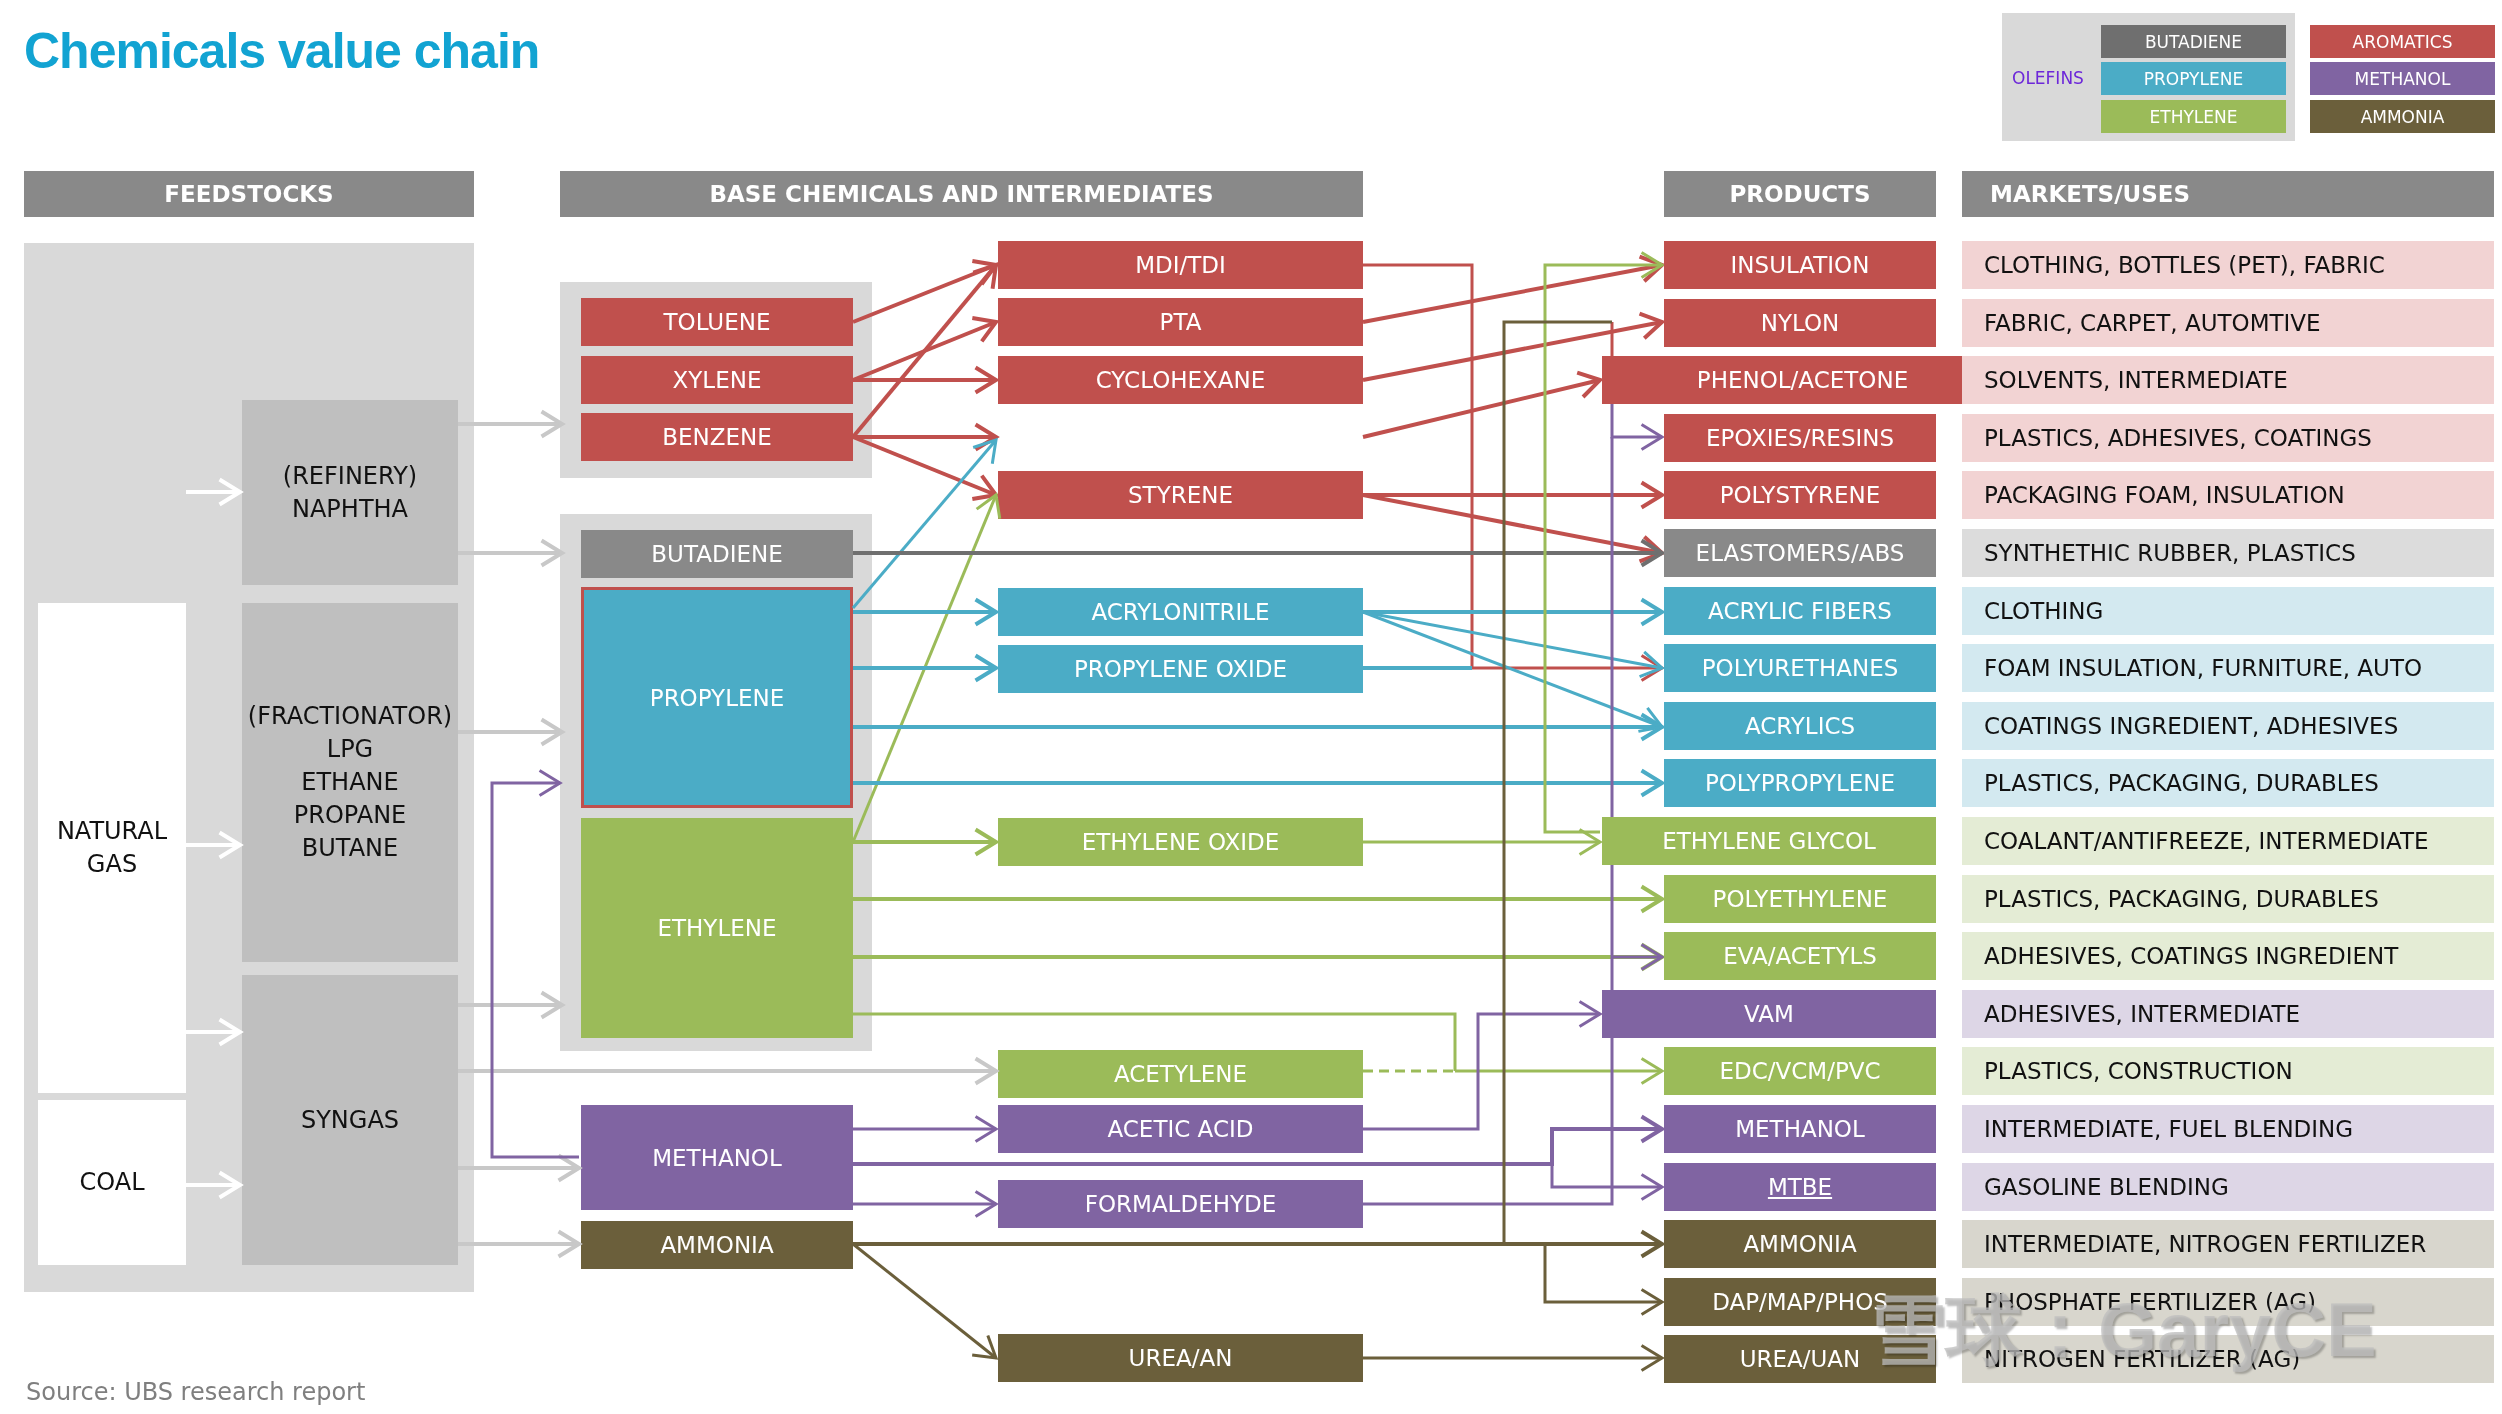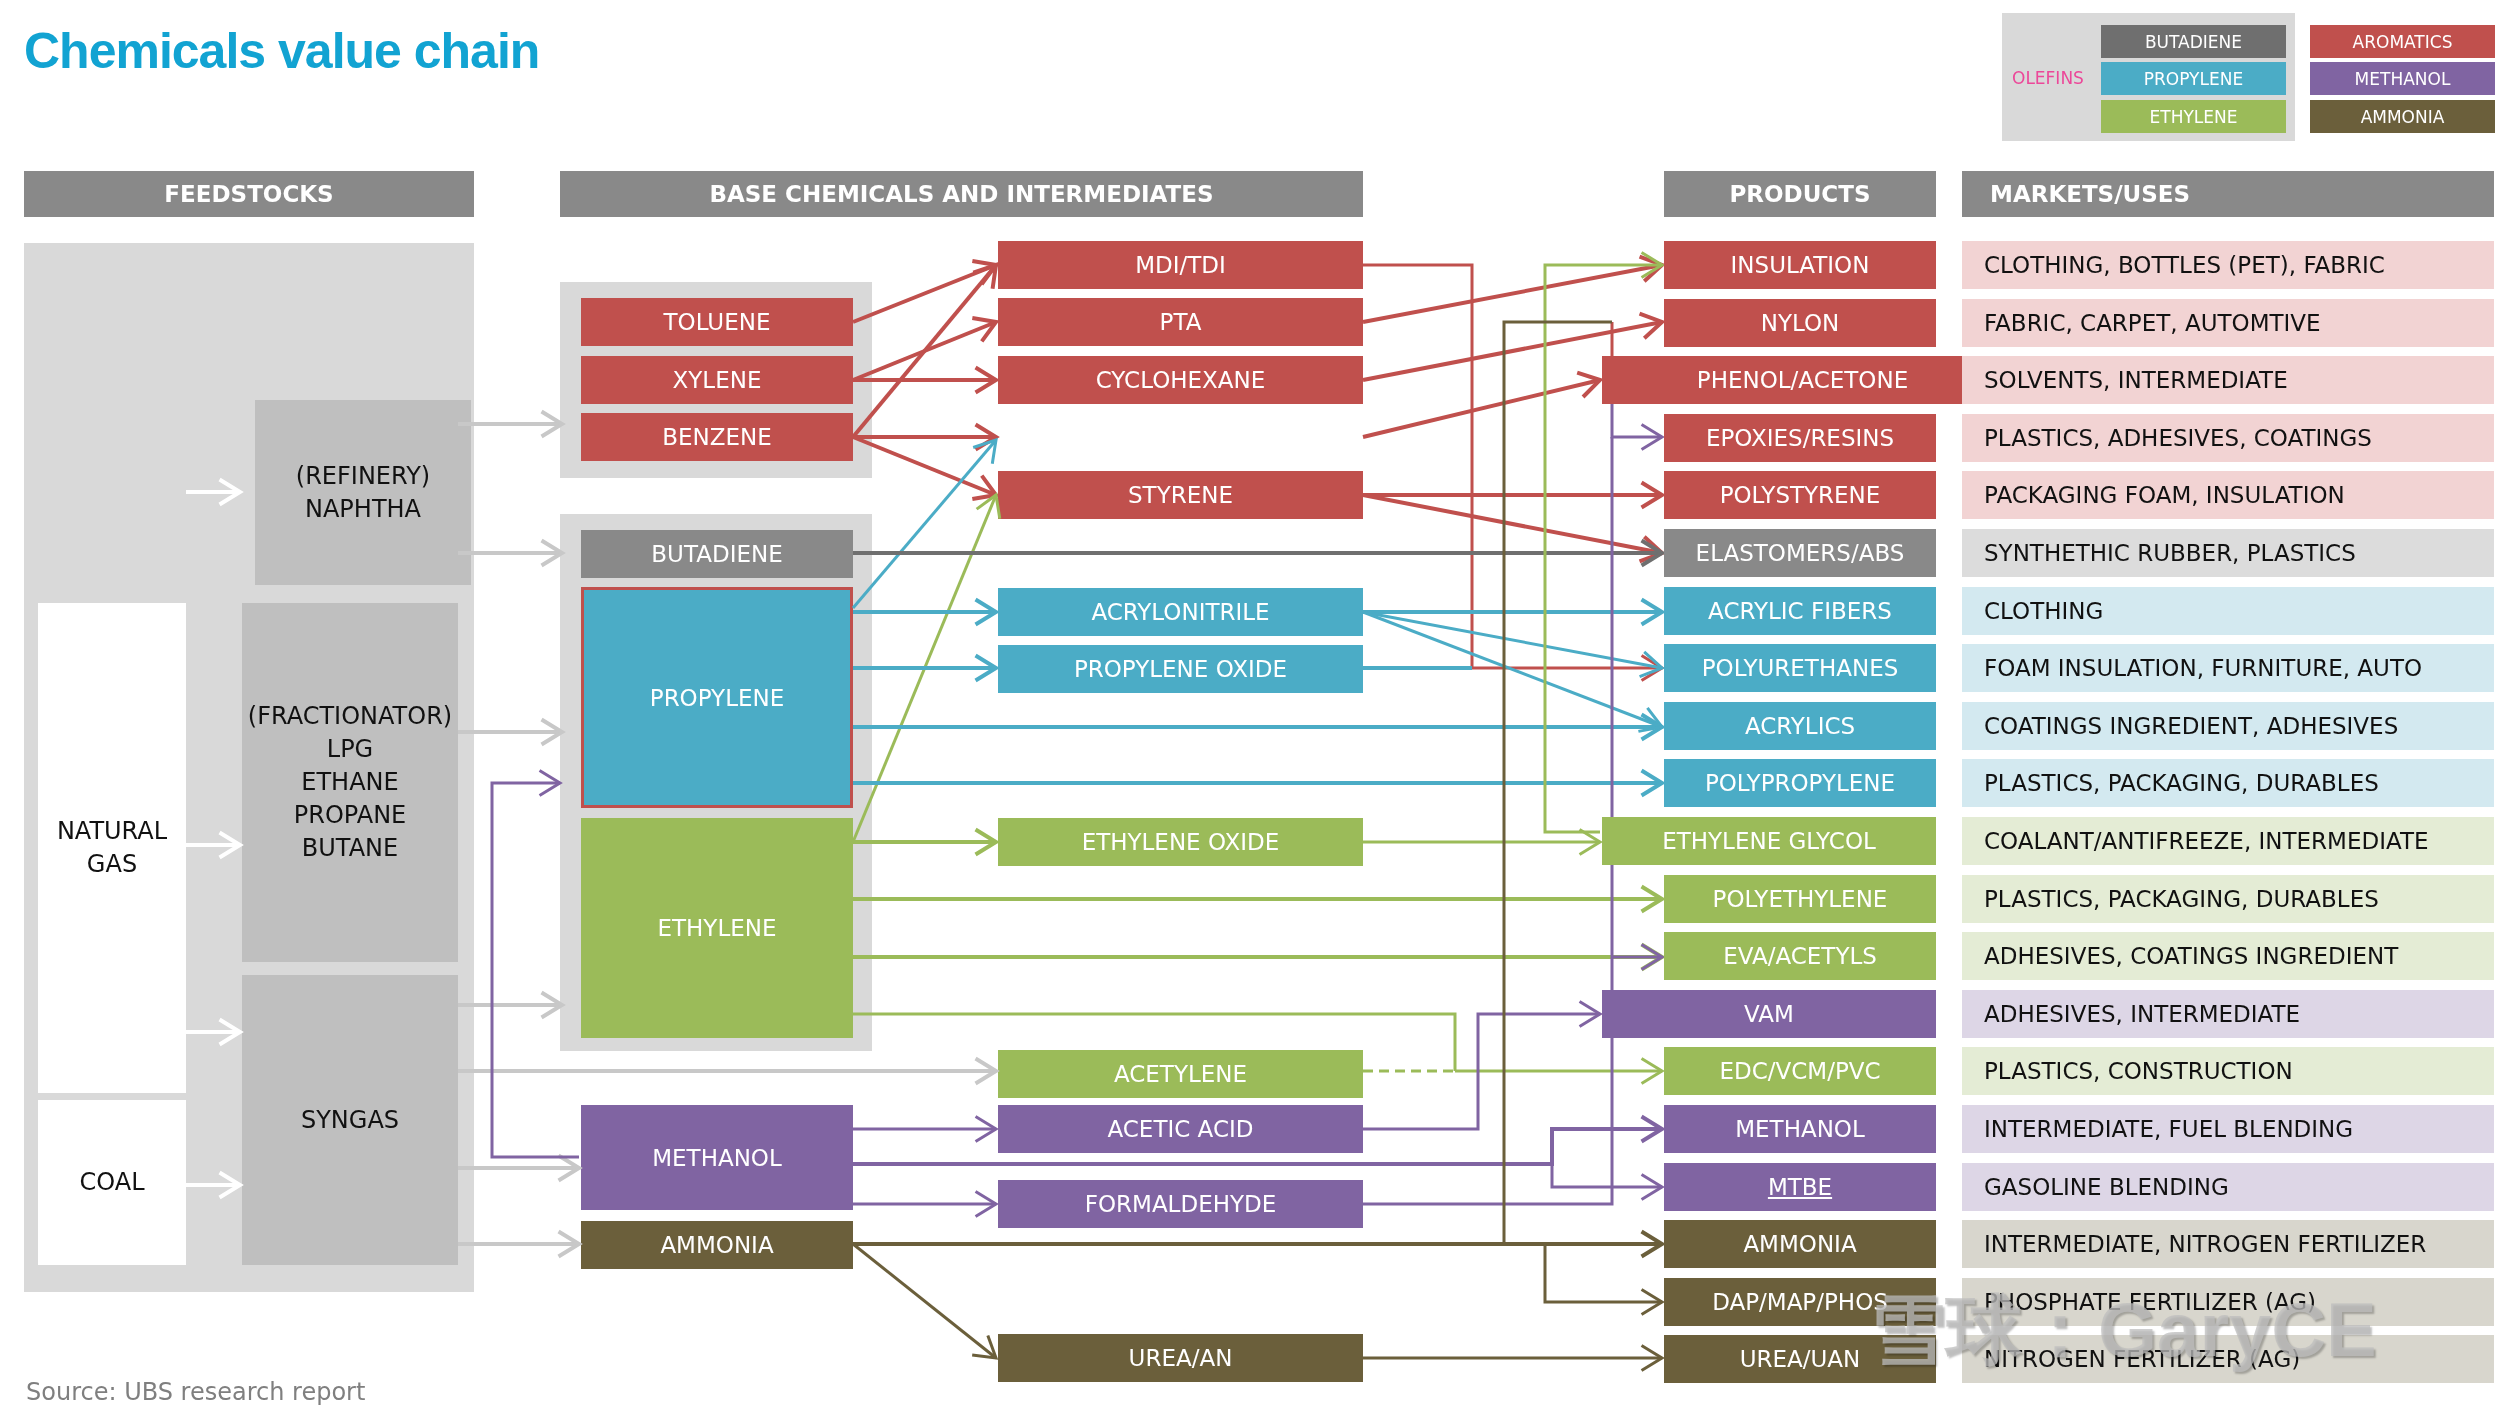--- a/index.html
+++ b/index.html
@@ -20,21 +20,21 @@
   .c-amm{background:#6b5f3b;}
   .mkt{color:#111;font-size:23px;display:flex;align-items:center;padding-left:22px;white-space:nowrap;}
   .m-arom{background:#f2d3d3;}
   .m-buta{background:#dcdcdc;}
   .m-prop{background:#d3e9f0;}
   .m-eth{background:#e4ecd5;}
   .m-meth{background:#ddd6e6;}
   .m-amm{background:#d8d6cd;}
   .legend-panel{background:#d9d9d9;}
   .leg{color:#fff;font-size:17px;display:flex;align-items:center;justify-content:center;}
-  .leg-label{color:#ec4899;font-size:17px;display:flex;align-items:center;}
+  .leg-label{color:#6d28d9;font-size:17px;display:flex;align-items:center;}
   .source{left:26px;top:1378px;font-size:24px;color:#7f7f7f;}
   svg#links{position:absolute;left:0;top:0;}
   .watermark{left:1870px;top:1280px;font-size:76px;color:rgba(190,190,190,0.75);font-family:"Liberation Sans",sans-serif;font-weight:bold;text-shadow:2px 2px 2px rgba(0,0,0,0.25);white-space:nowrap;}
 </style>
 </head>
 <body>
 
 <div id="page">
 
   <div class="abs title">Chemicals value chain</div>
@@ -50,21 +50,21 @@
 
   <div class="abs hdr" style="left:24px;width:450px;">FEEDSTOCKS</div>
   <div class="abs hdr" style="left:560px;width:803px;">BASE CHEMICALS AND INTERMEDIATES</div>
   <div class="abs hdr" style="left:1664px;width:272px;">PRODUCTS</div>
   <div class="abs hdr left" style="left:1962px;width:532px;">MARKETS/USES</div>
 
   <div class="abs bgpanel" style="left:24px;top:243px;width:450px;height:1049px;"></div>
   <div class="abs white" style="left:38px;top:603px;width:148px;height:490px;white-space:pre;">NATURAL
 GAS</div>
   <div class="abs white" style="left:38px;top:1100px;width:148px;height:165px;white-space:pre;">COAL</div>
-  <div class="abs grey" style="left:242px;top:400px;width:216px;height:185px;white-space:pre;margin-left:13px;">(REFINERY)
+  <div class="abs grey" style="left:242px;top:400px;width:216px;height:185px;white-space:pre;">(REFINERY)
 NAPHTHA</div>
   <div class="abs grey" style="left:242px;top:603px;width:216px;height:359px;white-space:pre;">(FRACTIONATOR)
 LPG
 ETHANE
 PROPANE
 BUTANE</div>
   <div class="abs grey" style="left:242px;top:975px;width:216px;height:290px;white-space:pre;">SYNGAS</div>
 
   <div class="abs bgpanel" style="left:560px;top:282px;width:312px;height:196px;"></div>
   <div class="abs bgpanel" style="left:560px;top:514px;width:312px;height:537px;"></div>

